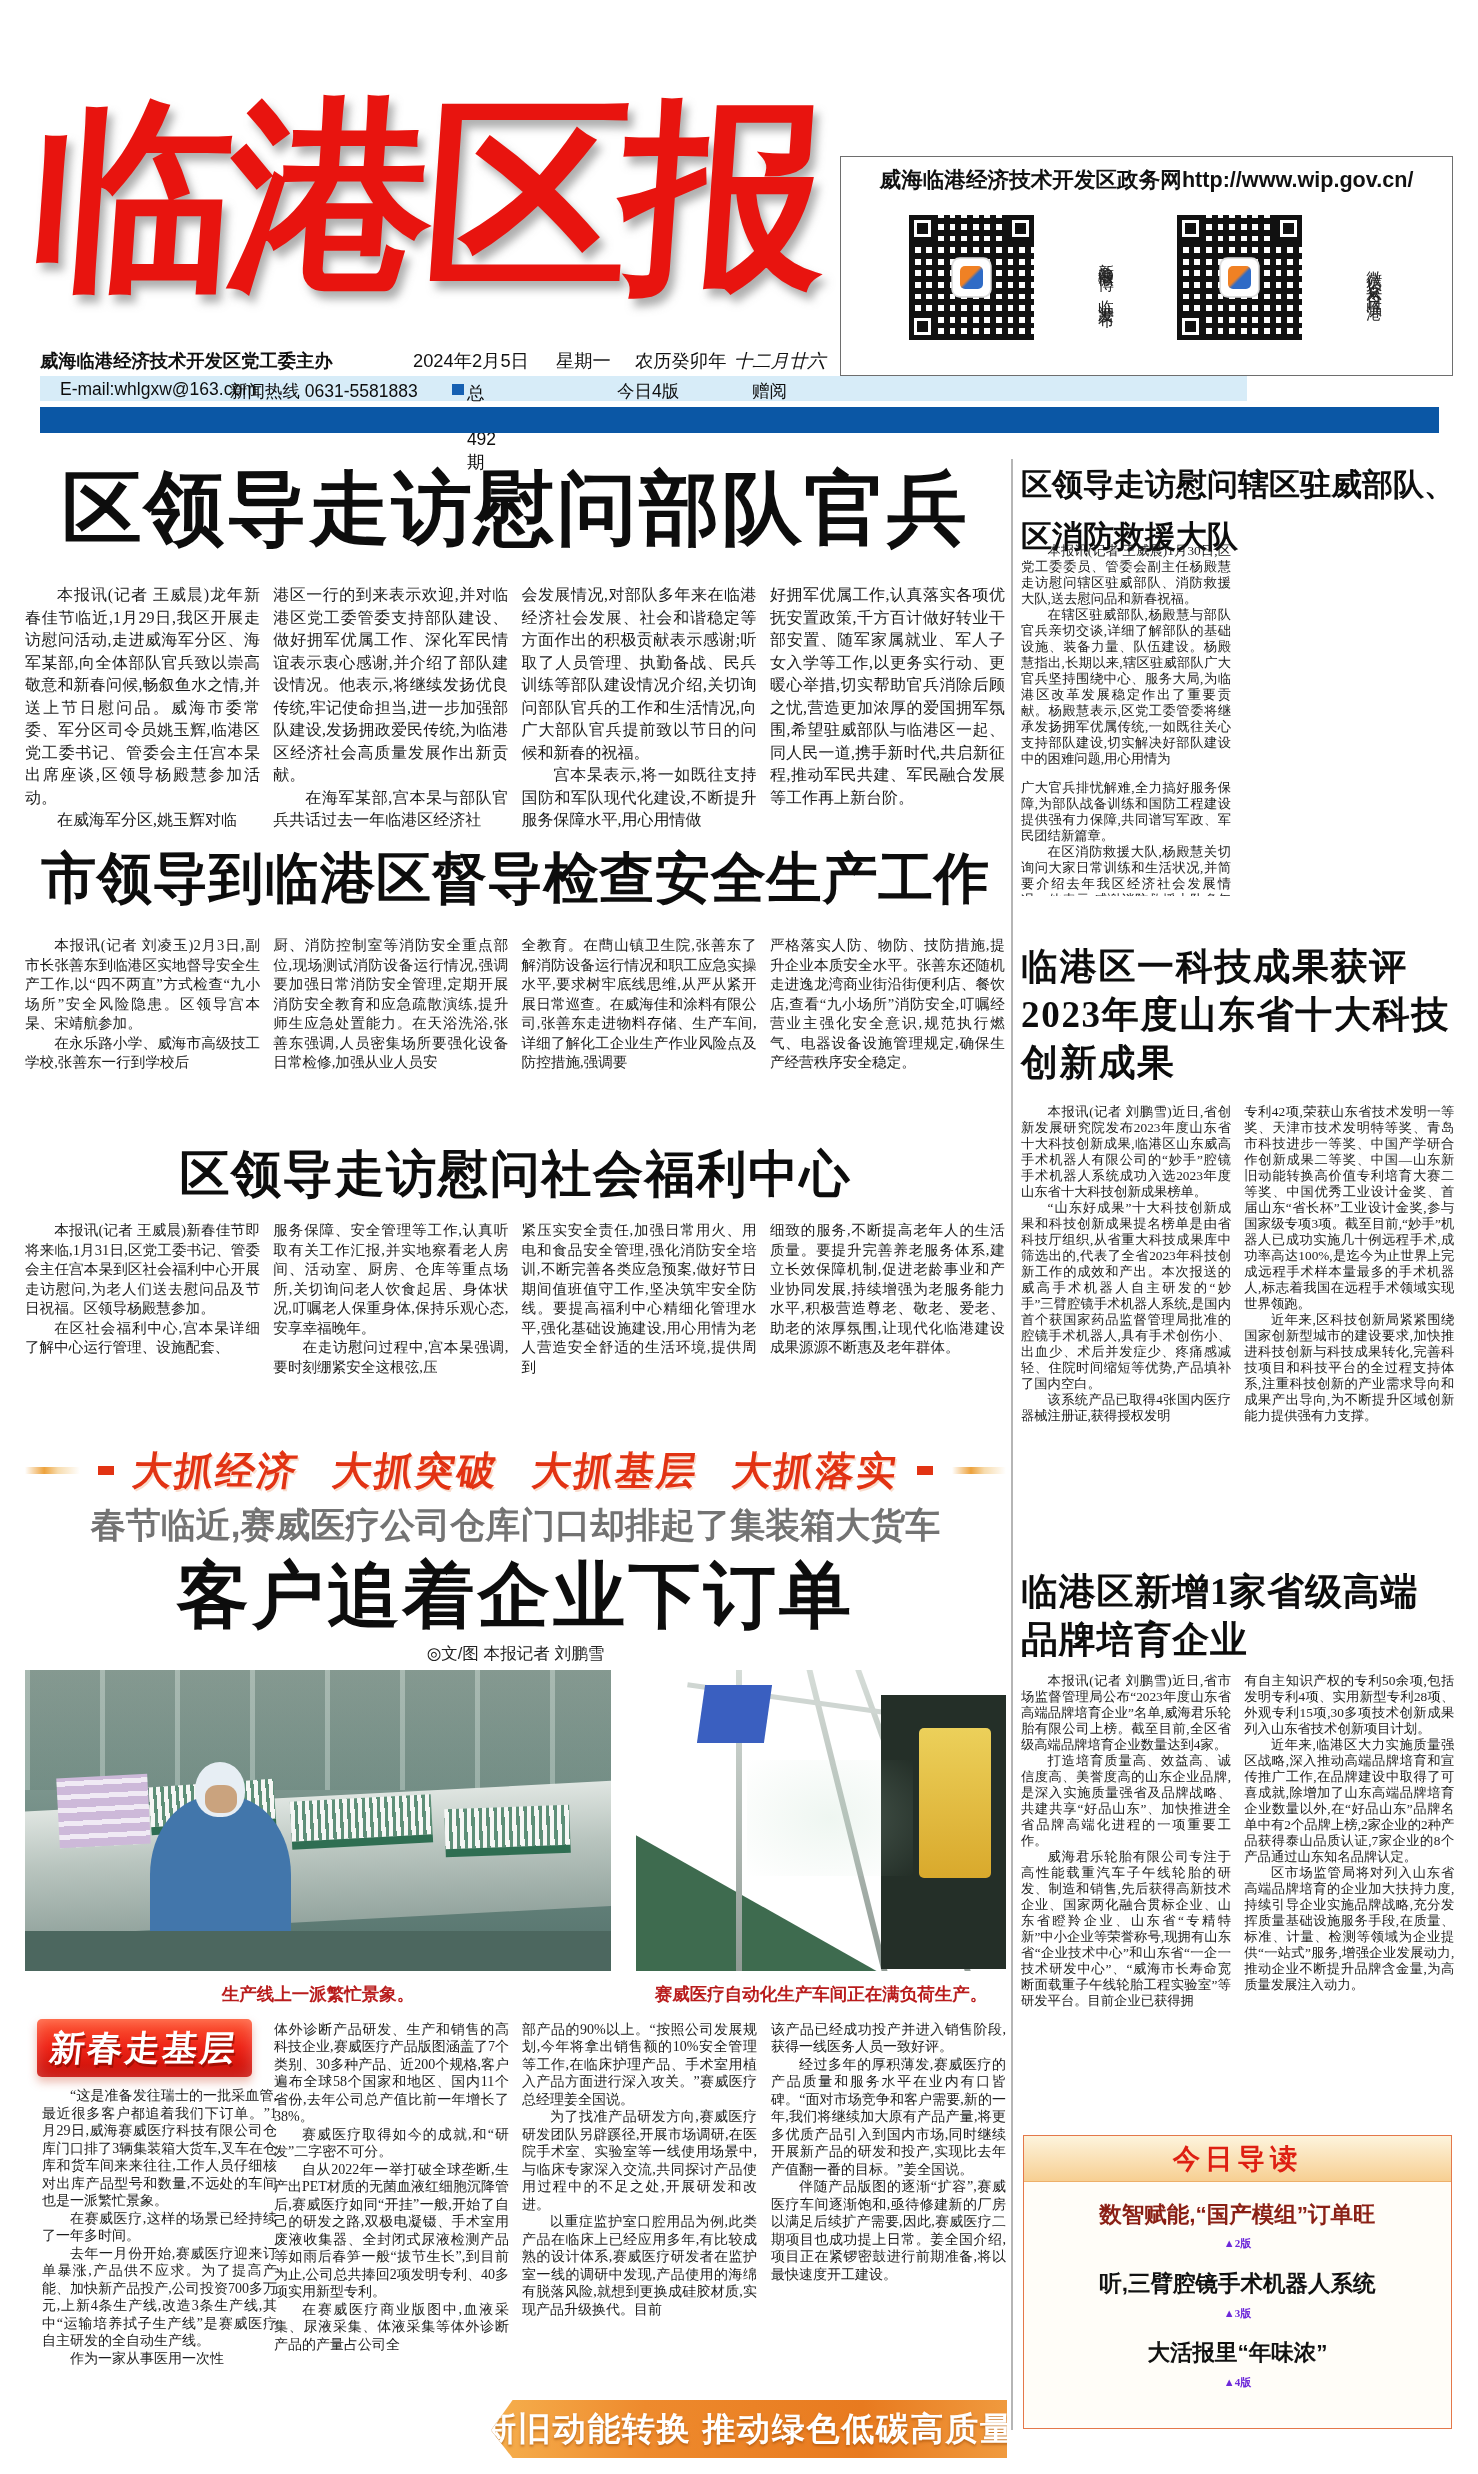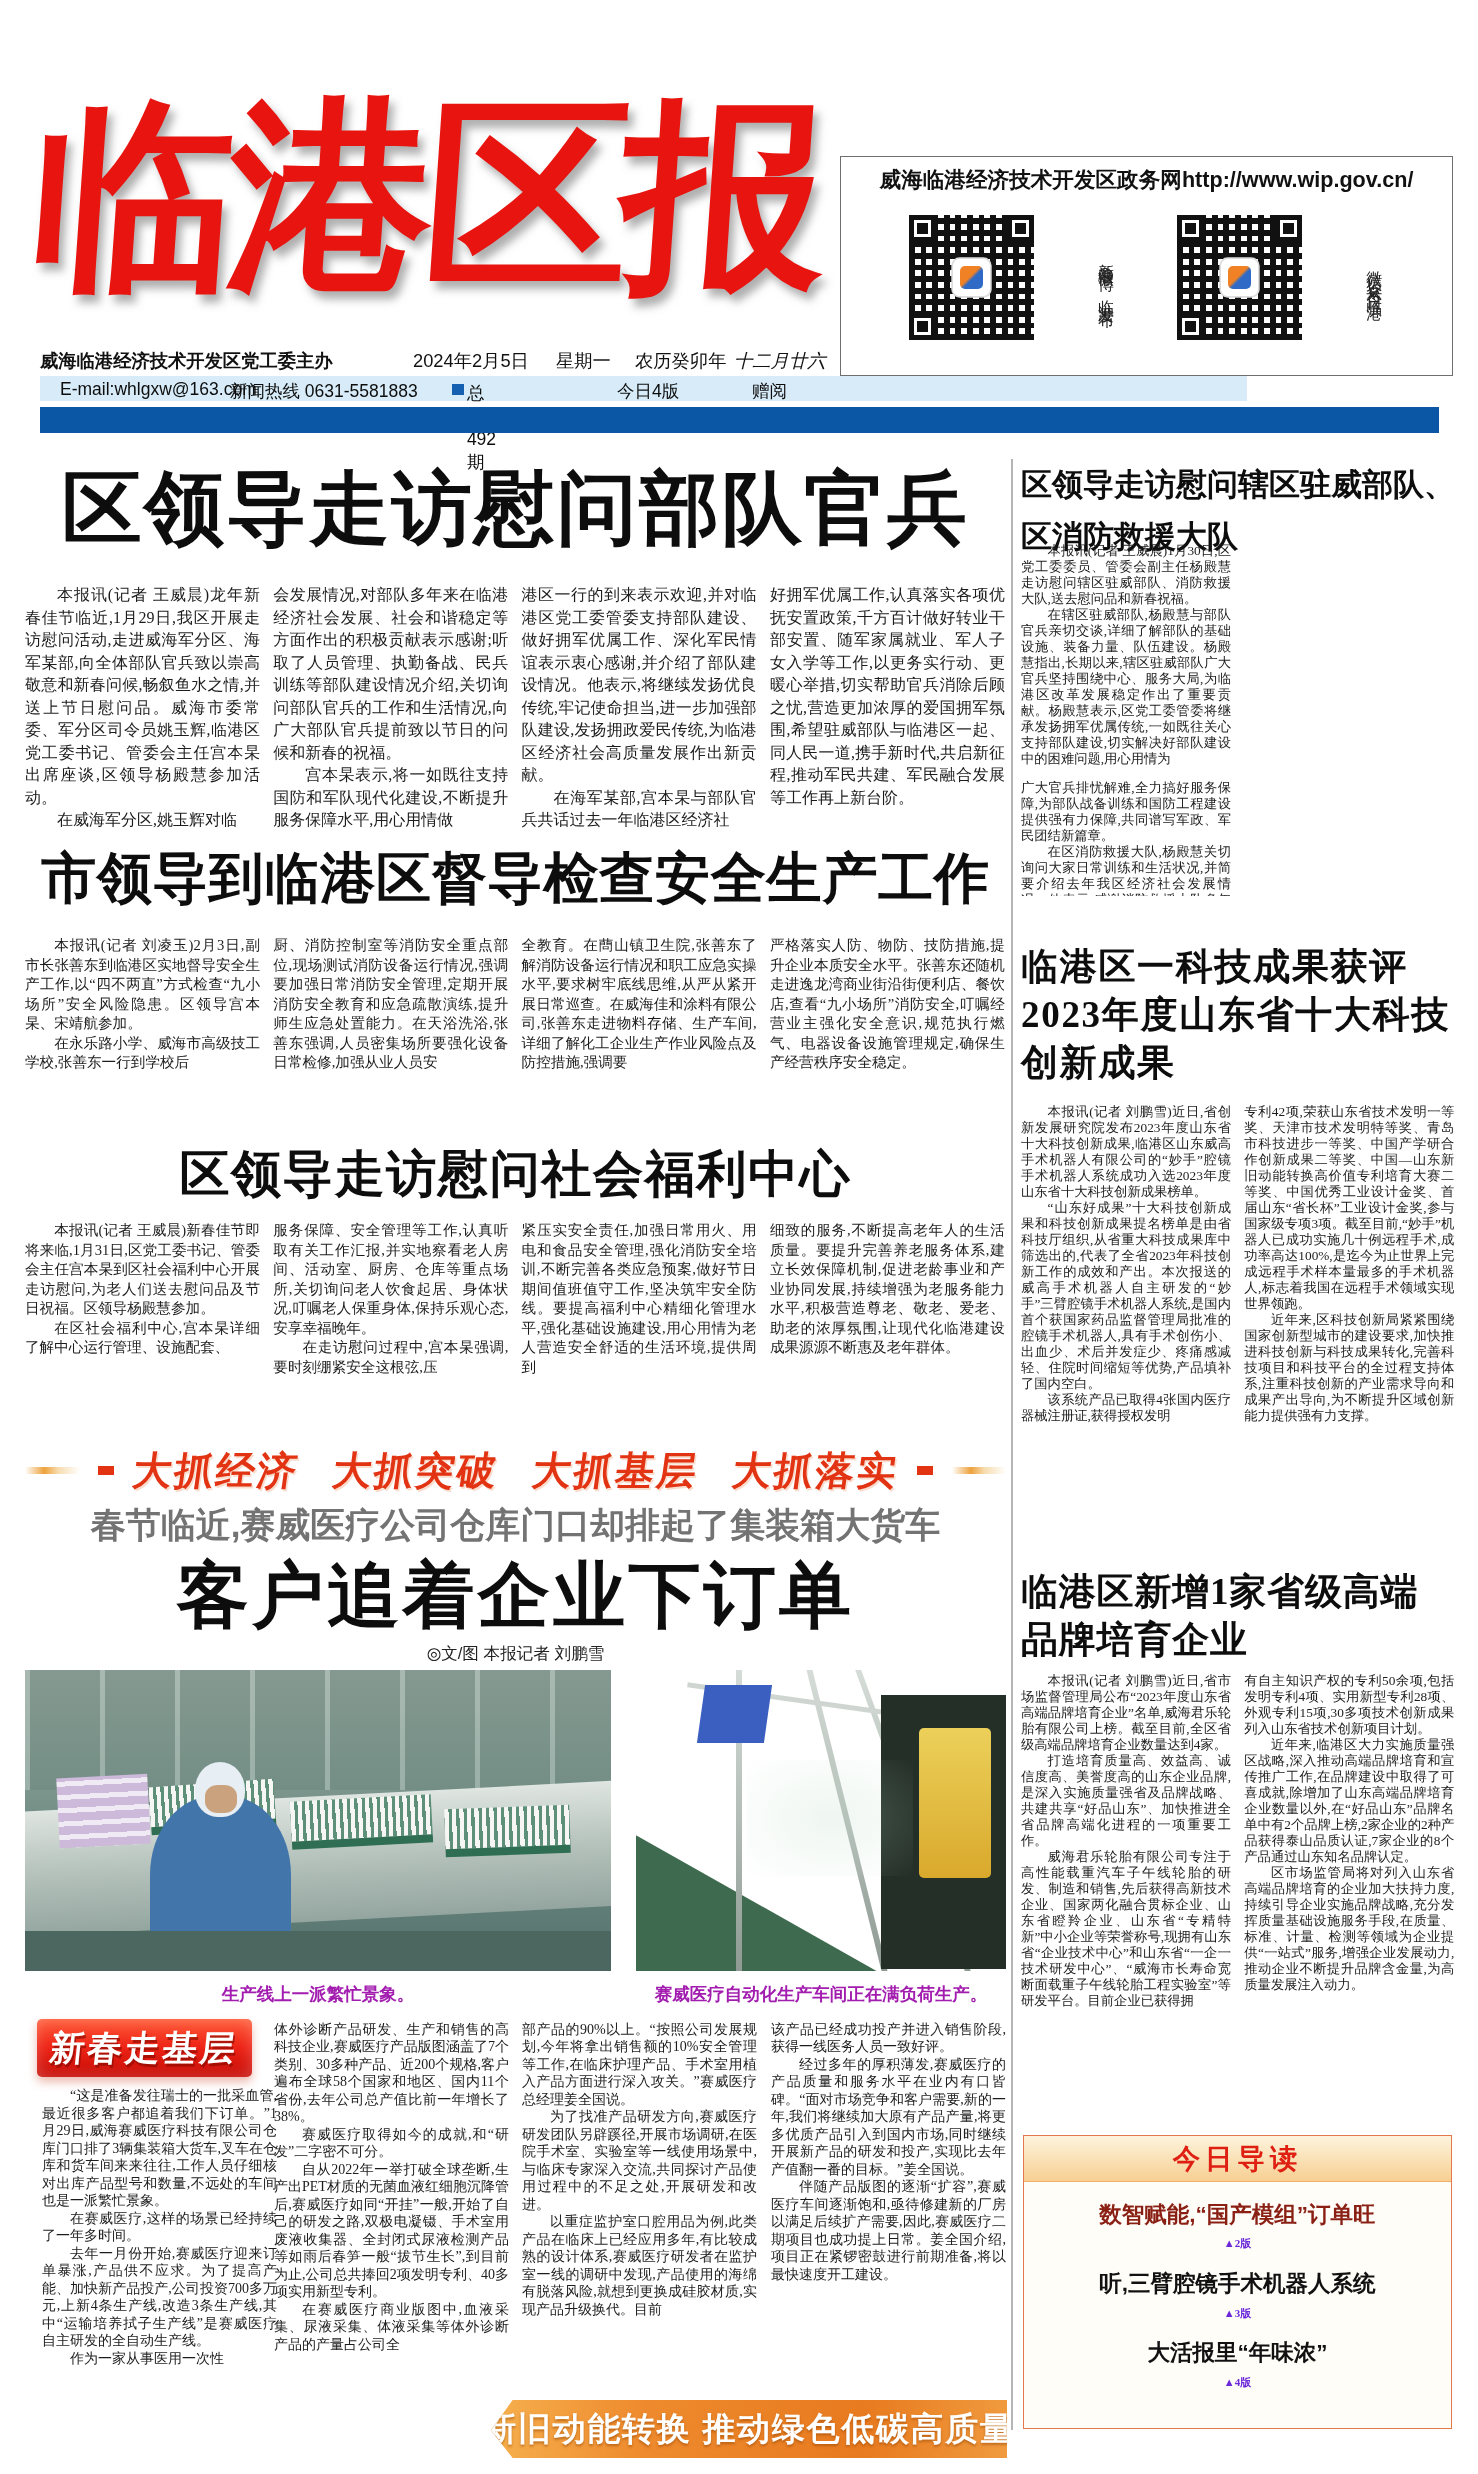--- a/index.html
+++ b/index.html
@@ -85,21 +85,21 @@
   .pl-floor{position:absolute;left:0;bottom:0;width:100%;height:40px;background:#4c675f;}
   .pr-floor{position:absolute;left:0;bottom:0;width:65%;height:55%;background:#3e6b4f;clip-path:polygon(0 100%,0 18%,100% 100%);}
   .pr-post{position:absolute;top:0;width:5.8px;height:100%;background:linear-gradient(180deg,#d6ddd8,#8f9a94);}
   .pr-post.p1{left:100px}.pr-post.p2{left:208px;transform:skewX(14deg)}.pr-post.p3{left:274px;transform:skewX(20deg)}
   .pr-beam{position:absolute;left:50px;top:33px;width:299px;height:5px;background:#cfd6d2;transform:rotate(8deg);}
   .pr-machine{position:absolute;right:0;top:25px;width:125px;height:274px;background:#242f28;}
   .pr-yellow{position:absolute;right:15px;top:58px;width:72px;height:150px;background:linear-gradient(180deg,#ecd05a,#d9a92c);border-radius:5px;}
   .pr-bin{position:absolute;left:65px;top:15px;width:67px;height:58px;background:#3a5fc0;transform:skewX(-8deg);}
   .pr-glow{position:absolute;left:30%;top:30%;width:166px;height:116px;background:radial-gradient(ellipse,rgba(190,220,200,.25),rgba(0,0,0,0));}
   .captions{position:absolute;left:25px;top:1982px;width:981px;display:flex;gap:25px;
-    font-family:"Liberation Sans","DejaVu Sans",sans-serif;font-size:17.5px;font-weight:700;color:#a21caf;}
+    font-family:"Liberation Sans","DejaVu Sans",sans-serif;font-size:17.5px;font-weight:700;color:#b91c1c;}
   .cap-l{width:586px;text-align:center;}
   .cap-r{width:370px;text-align:center;}
   
   .feat{position:absolute;left:25px;top:2014px;width:981px;height:447px;}
   .badge{position:absolute;left:11.6px;top:5px;width:215px;height:58px;border-radius:5px;
     background:linear-gradient(180deg,#ff5a36,#ee2417 48%,#c60b05);box-shadow:0 5px 10px rgba(200,60,30,.35),inset 0 0 15px rgba(255,255,255,.25);
     display:flex;align-items:center;justify-content:center;}
   .badge span{color:#fff;font-weight:900;font-size:35px;letter-spacing:2.5px;transform:skewX(-6deg);
     text-shadow:1.7px 2.5px 0 rgba(140,10,0,.65);white-space:nowrap;}
   .fcol{position:absolute;width:235px;overflow:hidden;font-size:14px;line-height:17.5px;text-align:justify;}
@@ -194,26 +194,26 @@
 
   <div class="vrule"></div>
 
   <div class="htitle a1-title">区领导走访慰问部队官兵</div>
   <div class="cols a1-cols">
     <div class="col">
         <p class="para">本报讯(记者 王威晨)龙年新春佳节临近,1月29日,我区开展走访慰问活动,走进威海军分区、海军某部,向全体部队官兵致以崇高敬意和新春问候,畅叙鱼水之情,并送上节日慰问品。威海市委常委、军分区司令员姚玉辉,临港区党工委书记、管委会主任宫本杲出席座谈,区领导杨殿慧参加活动。</p>
         <p class="para">在威海军分区,姚玉辉对临</p>
       </div>
     <div class="col cont">
+        <p class="para">港区一行的到来表示欢迎,并对临港区党工委管委支持部队建设、做好拥军优属工作、深化军民情谊表示衷心感谢,并介绍了部队建设情况。他表示,将继续发扬优良传统,牢记使命担当,进一步加强部队建设,发扬拥政爱民传统,为临港区经济社会高质量发展作出新贡献。</p>
+        <p class="para">在海军某部,宫本杲与部队官兵共话过去一年临港区经济社</p>
+      </div>
+    <div class="col cont">
         <p class="para">会发展情况,对部队多年来在临港经济社会发展、社会和谐稳定等方面作出的积极贡献表示感谢;听取了人员管理、执勤备战、民兵训练等部队建设情况介绍,关切询问部队官兵的工作和生活情况,向广大部队官兵提前致以节日的问候和新春的祝福。</p>
         <p class="para">宫本杲表示,将一如既往支持国防和军队现代化建设,不断提升服务保障水平,用心用情做</p>
-      </div>
-    <div class="col cont">
-        <p class="para">港区一行的到来表示欢迎,并对临港区党工委管委支持部队建设、做好拥军优属工作、深化军民情谊表示衷心感谢,并介绍了部队建设情况。他表示,将继续发扬优良传统,牢记使命担当,进一步加强部队建设,发扬拥政爱民传统,为临港区经济社会高质量发展作出新贡献。</p>
-        <p class="para">在海军某部,宫本杲与部队官兵共话过去一年临港区经济社</p>
       </div>
     <div class="col cont">
         <p class="para">好拥军优属工作,认真落实各项优抚安置政策,千方百计做好转业干部安置、随军家属就业、军人子女入学等工作,以更务实行动、更暖心举措,切实帮助官兵消除后顾之忧,营造更加浓厚的爱国拥军氛围,希望驻威部队与临港区一起、同人民一道,携手新时代,共启新征程,推动军民共建、军民融合发展等工作再上新台阶。</p>
       </div>
   </div>
 
   <div class="htitle a2-title">市领导到临港区督导检查安全生产工作</div>
   <div class="cols a2-cols">
     <div class="col">
         <p class="para">本报讯(记者 刘凌玉)2月3日,副市长张善东到临港区实地督导安全生产工作,以“四不两直”方式检查“九小场所”安全风险隐患。区领导宫本杲、宋靖航参加。</p>

